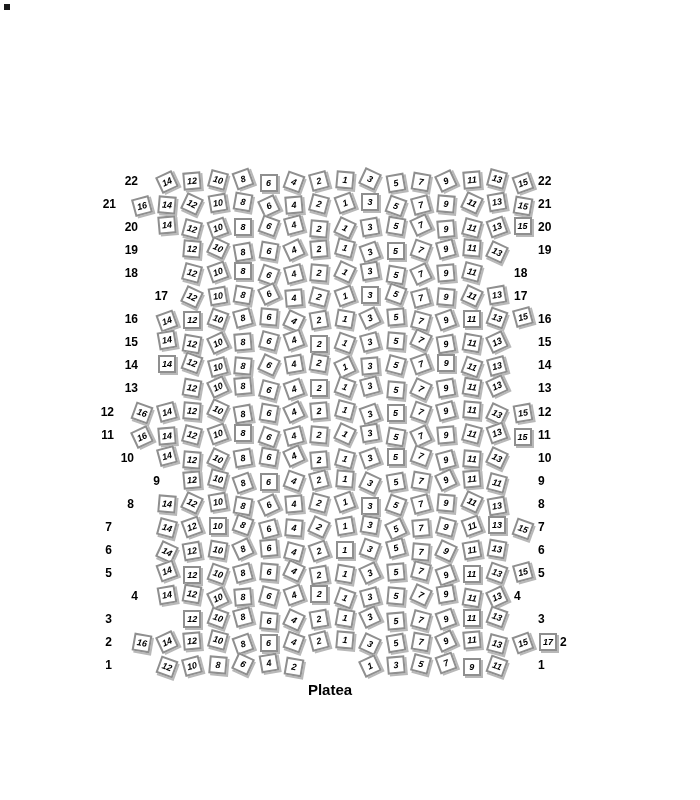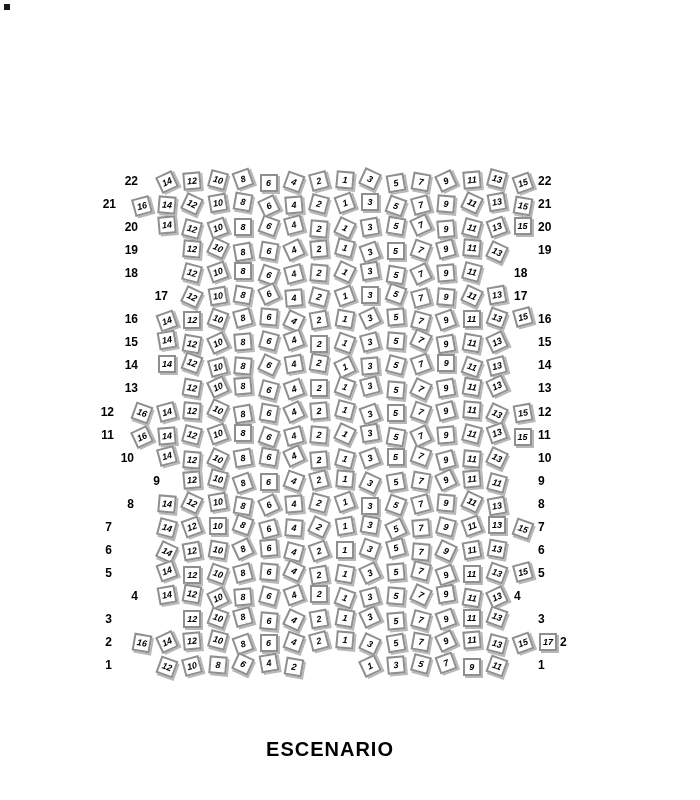--- a/index.html
+++ b/index.html
@@ -376,14 +376,14 @@
       <div class="seat" style="left: 234.1px; top: 655.05px; transform: rotate(25deg);">6</div>
       <div class="seat" style="left: 259.5px; top: 654.05px; transform: rotate(-10deg);">4</div>
       <div class="seat" style="left: 284.9px; top: 658.05px; transform: rotate(10deg);">2</div>
       <div class="seat" style="left: 361.1px; top: 657.05px; transform: rotate(-25deg);">1</div>
       <div class="seat" style="left: 386.5px; top: 656.05px; transform: rotate(-5deg);">3</div>
       <div class="seat" style="left: 411.9px; top: 655.05px; transform: rotate(15deg);">5</div>
       <div class="seat" style="left: 437.3px; top: 654.05px; transform: rotate(-20deg);">7</div>
       <div class="seat" style="left: 462.7px; top: 658.05px; transform: rotate(0deg);">9</div>
       <div class="seat" style="left: 488.1px; top: 657.05px; transform: rotate(20deg);">11</div>
     </div>
-  <div class="stage">ESCENARIO</div>
+  <div class="platea">Platea</div>
 </div>
 
 </body></html>

